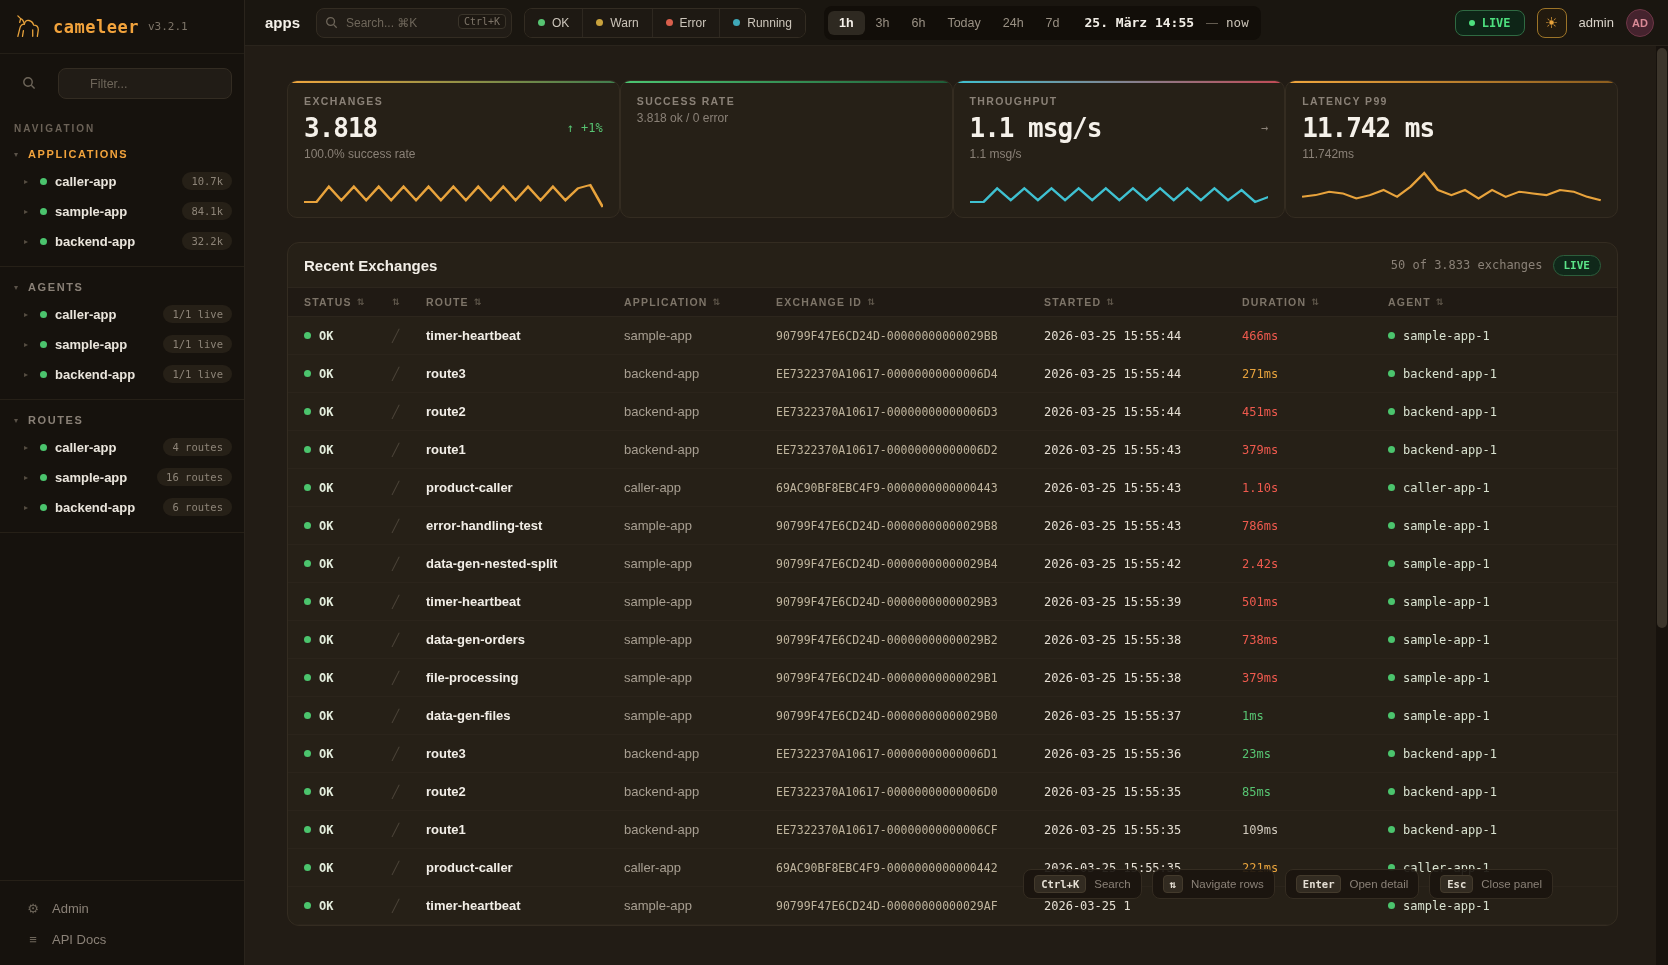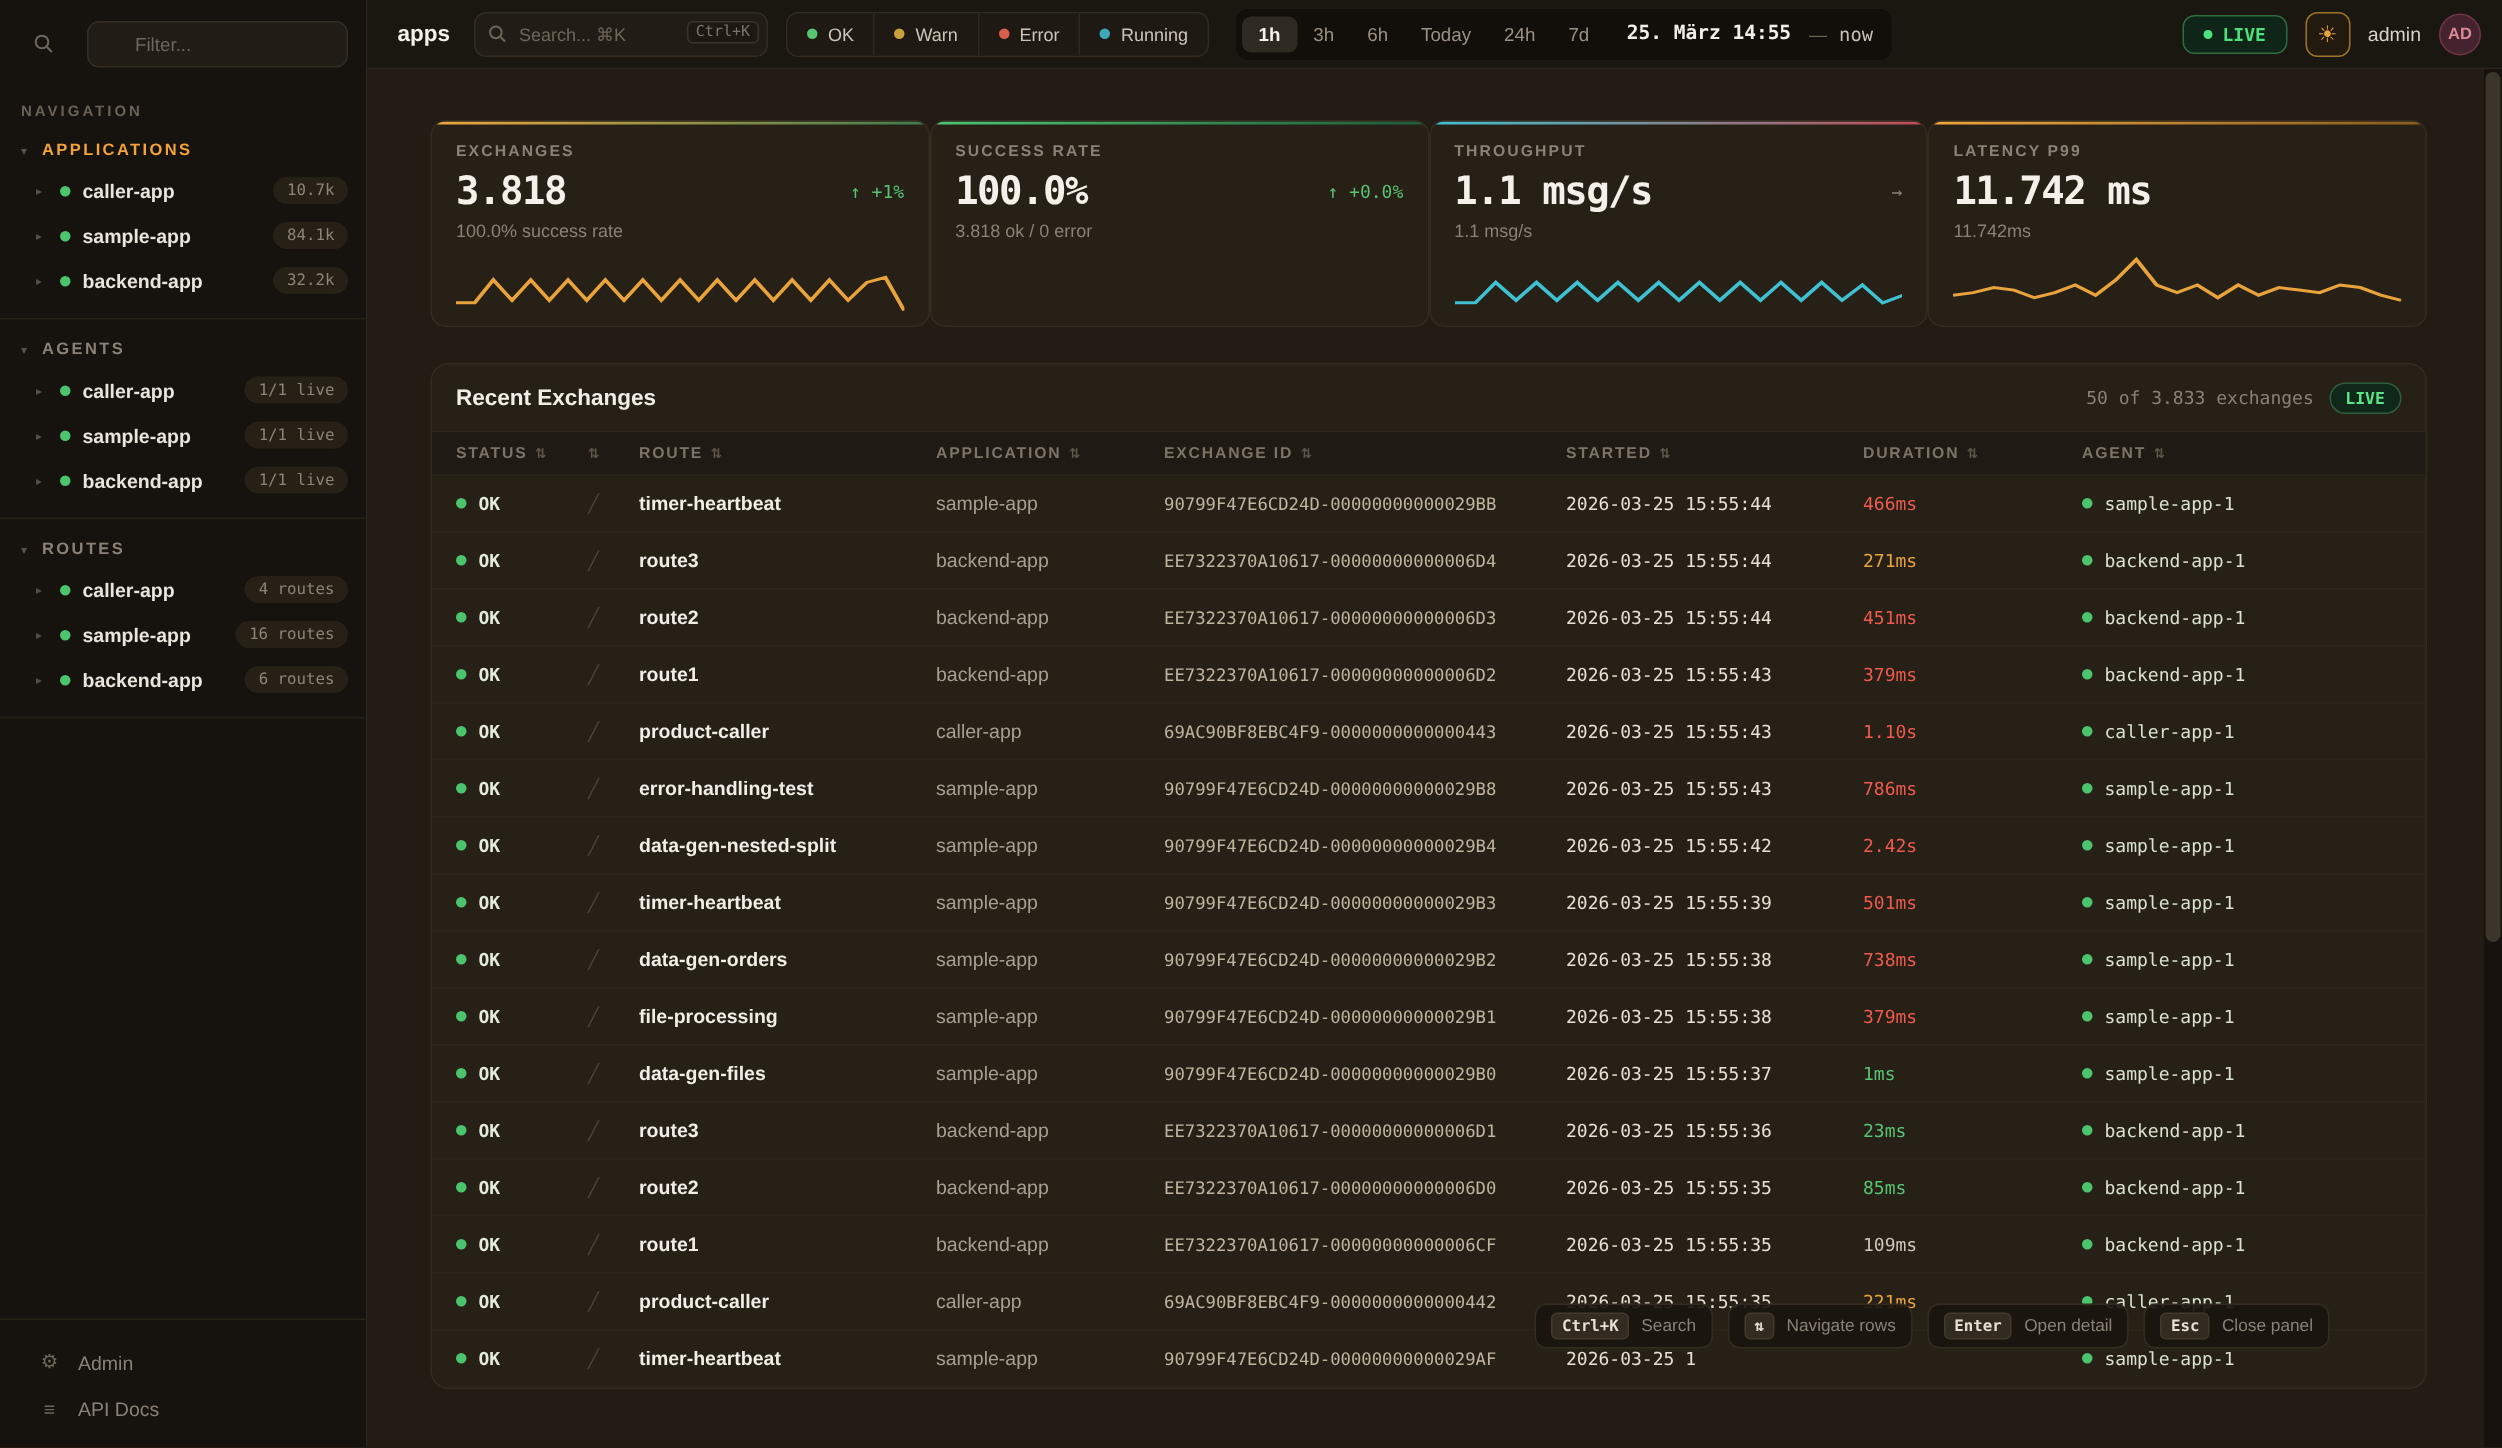--- a/index.html
+++ b/index.html
@@ -133,20 +133,31 @@
   
   .scroll-track { position:absolute; top:46px; bottom:0; right:0; width:12px; background:#17120d; z-index:7; }
   .scroll-thumb { position:absolute; top:2px; right:1px; width:10px; height:580px; background:#3c352b; border-radius:5px; }
 </style>
 </head>
 <body>
 
 <div class="app">
 
   <aside class="sidebar">
+    <div class="logo-row">
+      <svg width="30" height="26" viewBox="0 0 32 28">
+        <g fill="none" stroke="#e8a33c" stroke-width="1.4" stroke-linecap="round" stroke-linejoin="round">
+          <path d="M4 24 L6 16 Q7 11 11 11 Q12 6 16 7 Q20 8 21 12 Q26 12 26 17 L25 24"></path>
+          <path d="M9 24 L10 18 M20 24 L20 17"></path>
+          <path d="M11 11 Q10 6 7 5 L4 2 M7 5 L6 9"></path>
+        </g>
+      </svg>
+      <span class="brand-name">cameleer</span>
+      <span class="brand-ver">v3.2.1</span>
+    </div>
 
     <div class="filter-wrap">
       <svg width="14" height="14" viewBox="0 0 14 14">
         <circle cx="6" cy="6" r="4.2" fill="none" stroke="#6e665a" stroke-width="1.4"></circle>
         <line x1="9.3" y1="9.3" x2="12.6" y2="12.6" stroke="#6e665a" stroke-width="1.4"></line>
       </svg>
       <input class="filter-input" placeholder="Filter..." style="">
     </div>
 
     <div class="nav-label">NAVIGATION</div>
@@ -303,24 +314,20 @@
             <div class="card-sub">100.0% success rate</div>
             <div class="card-spark">
               <svg viewBox="0 0 220 40" preserveAspectRatio="none">
                 <polyline points="0.0,32.9 9.2,32.9 18.3,17.6 27.5,31.2 36.7,17.6 45.8,31.2 55.0,17.6 64.2,31.2 73.3,17.6 82.5,31.2 91.7,17.6 100.8,31.2 110.0,17.6 119.2,31.2 128.3,17.6 137.5,31.2 146.7,17.6 155.8,31.2 165.0,17.6 174.2,31.2 183.3,17.6 192.5,31.2 201.7,19.3 210.8,15.9 220.0,38.0" fill="none" stroke="#e8a33c" stroke-width="2"></polyline>
               </svg>
             </div>
           </div>
           <div class="card">
             <div class="card-accent" style="background: linear-gradient(90deg, rgb(77, 198, 115), rgb(31, 92, 56));"></div>
             <div class="card-label">SUCCESS RATE</div>
-            <div class="card-valrow">
-              <span class="card-value">100.0%</span>
-              <span class="card-delta green">↑ +0.0%</span>
-            </div>
             <div class="card-sub">3.818 ok / 0 error</div>
             <div class="card-spark">
               <svg viewBox="0 0 220 40" preserveAspectRatio="none"></svg>
             </div>
           </div>
           <div class="card">
             <div class="card-accent" style="background: linear-gradient(90deg, rgb(63, 193, 209), rgb(194, 74, 85));"></div>
             <div class="card-label">THROUGHPUT</div>
             <div class="card-valrow">
               <span class="card-value">1.1 msg/s</span>

